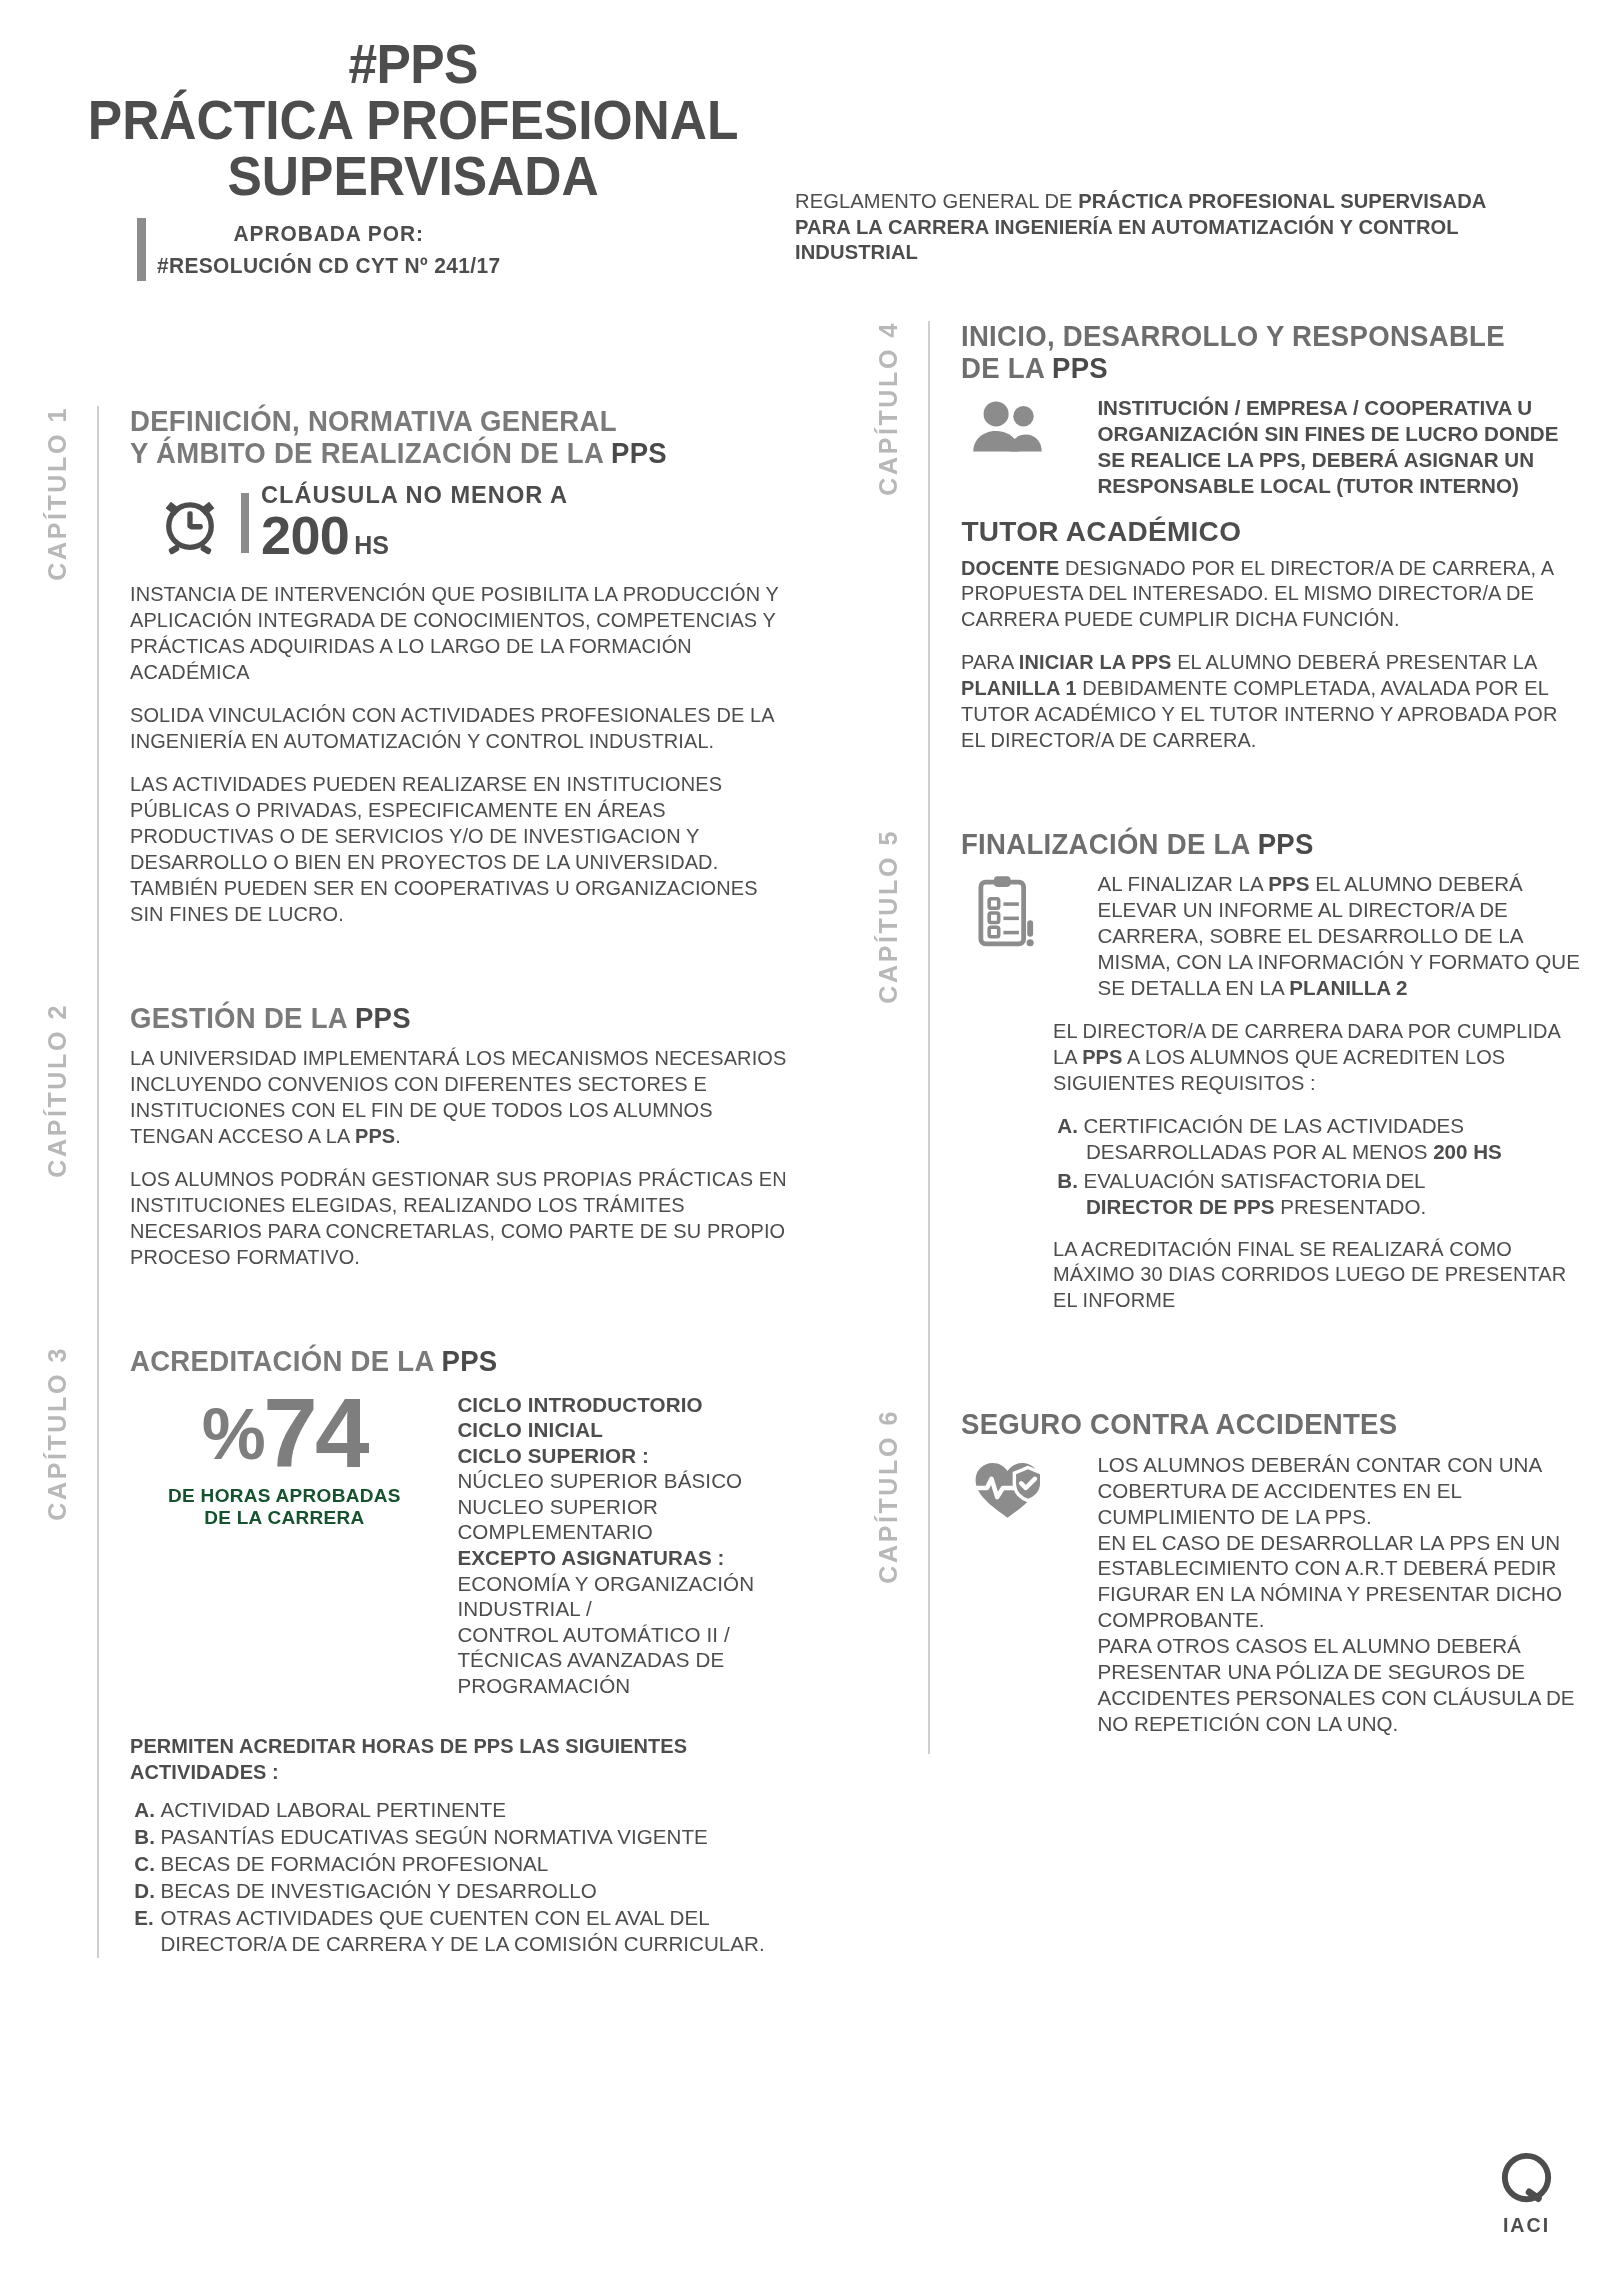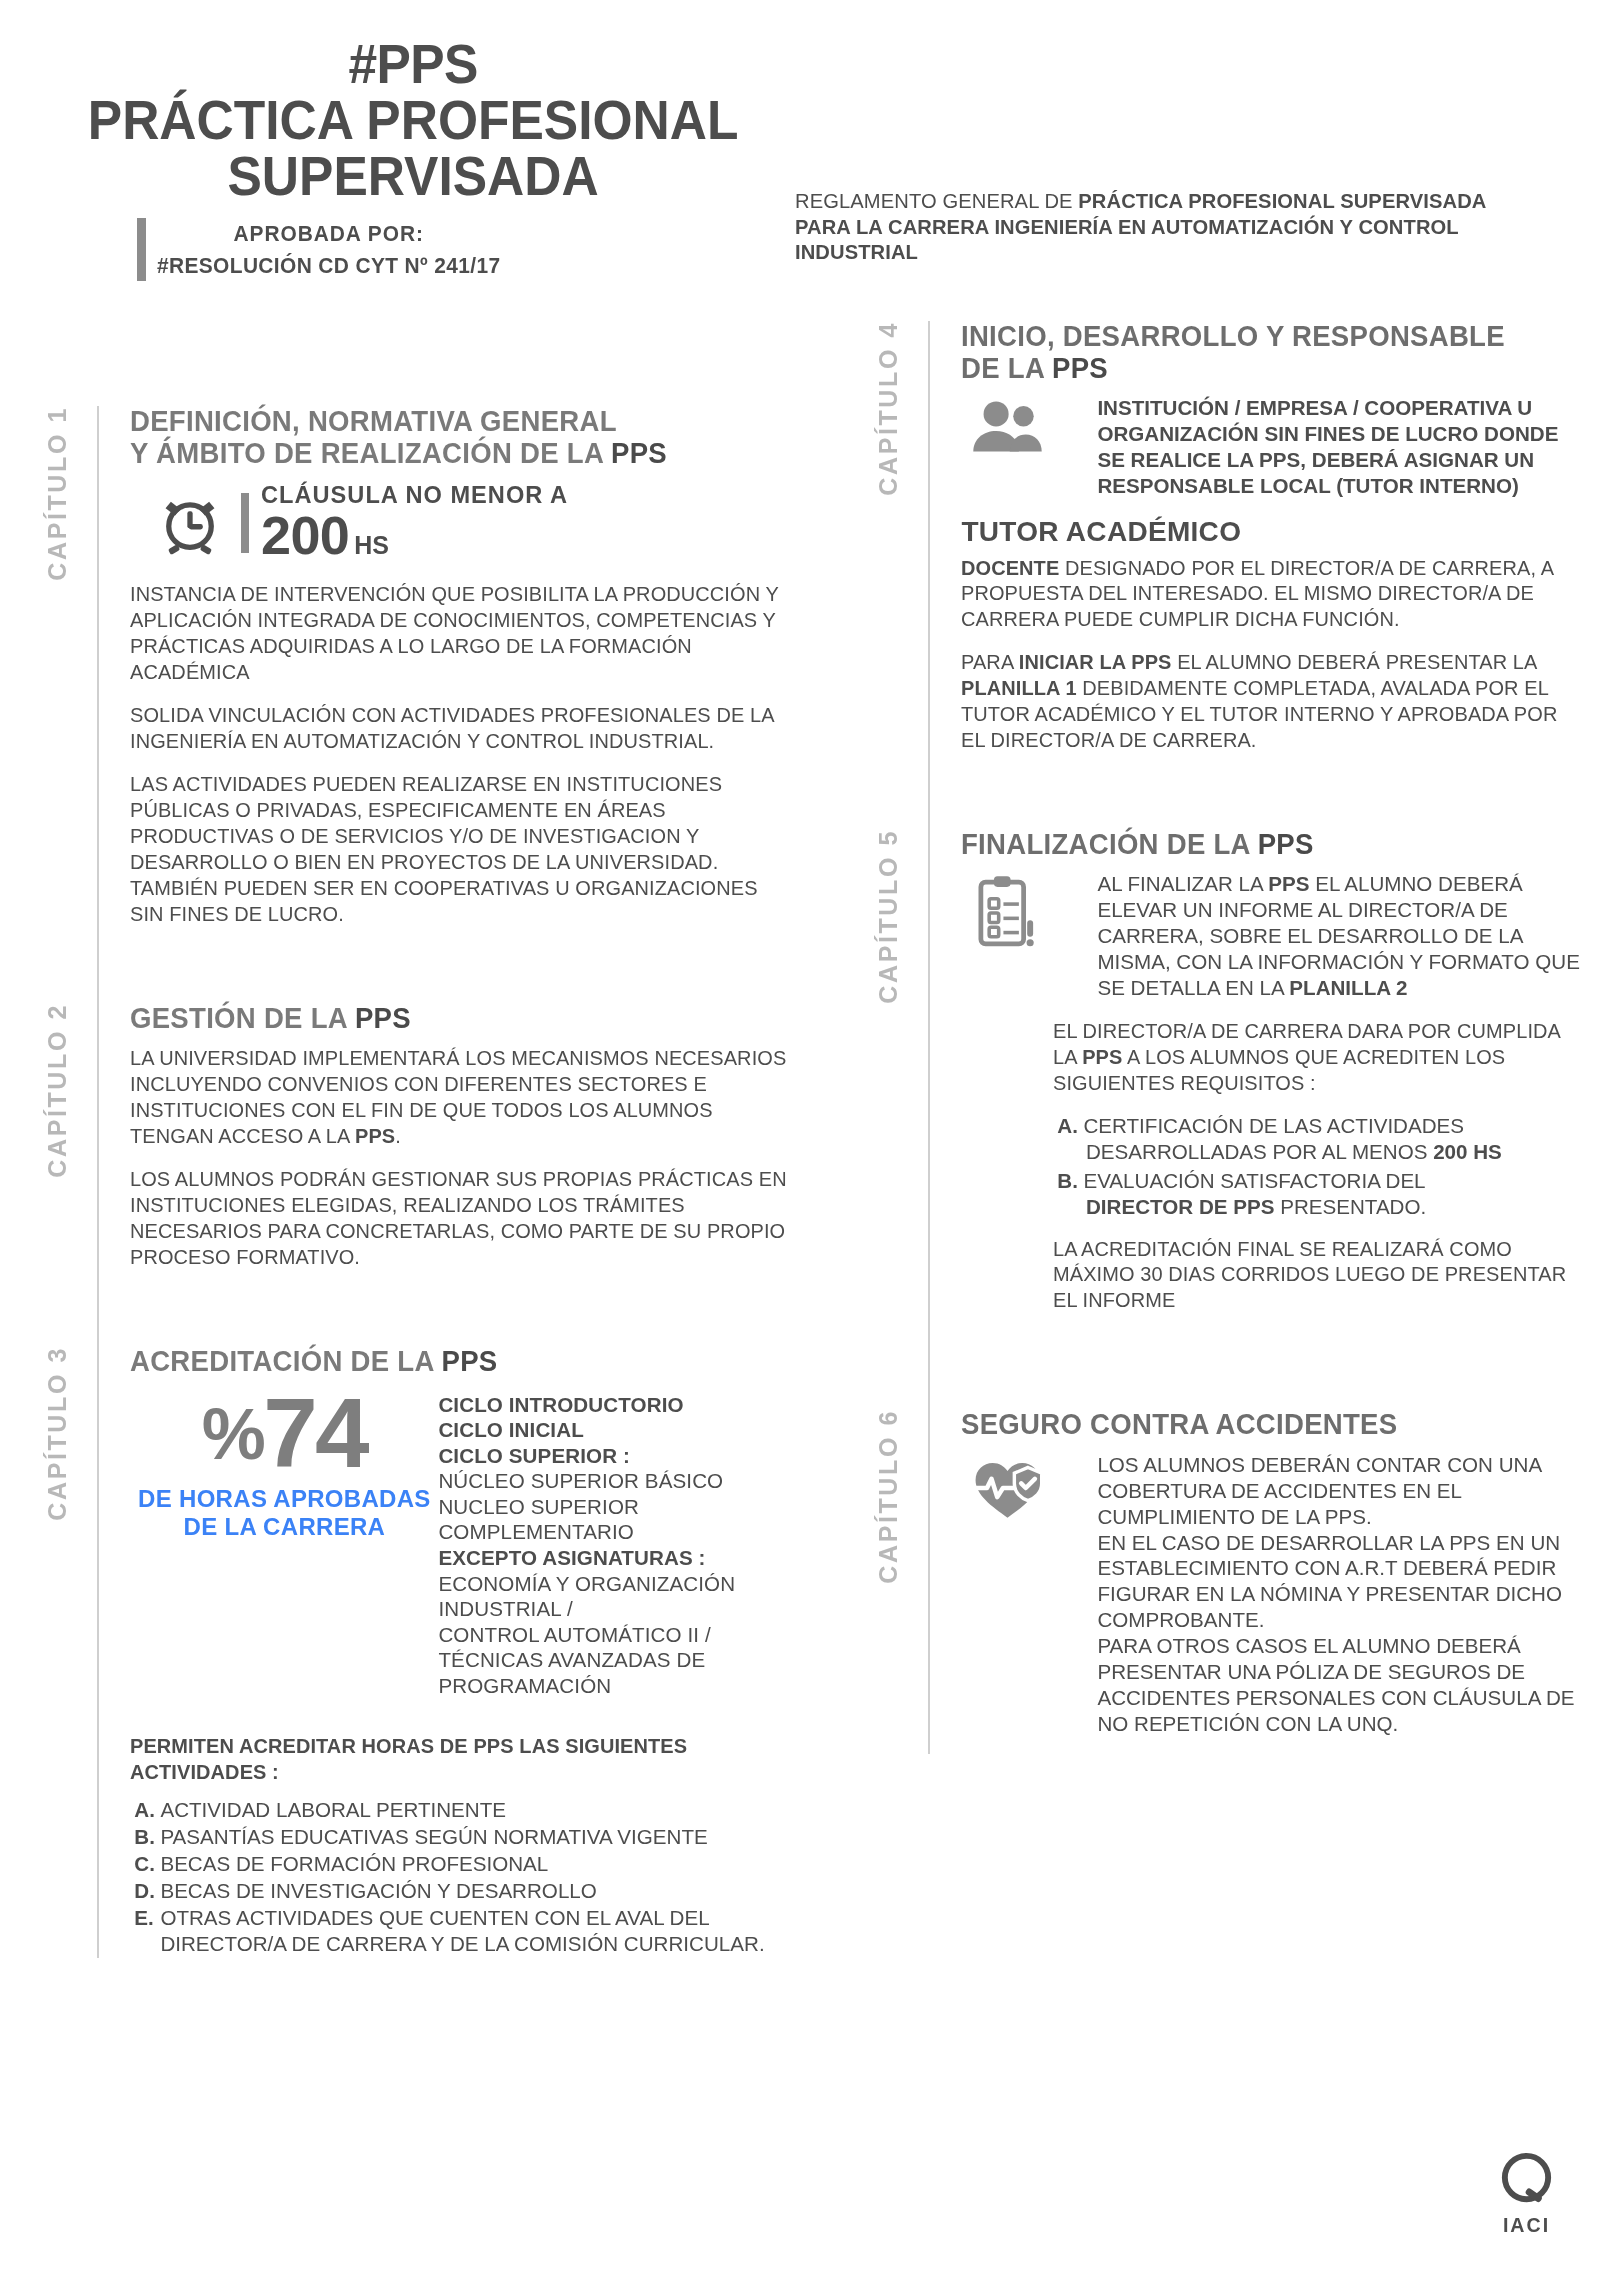--- a/index.html
+++ b/index.html
@@ -183,34 +183,34 @@
     letter-spacing: -0.7px;
   }
   .dur-hs {
     font-size: 25px;
     font-weight: bold;
     color: #4d4d4d;
     margin-left: 5.2px;
   }
 
   
-  .acred-row { display: flex; margin-top: 6.5px; }
+  .acred-row { display: flex; margin-top: 6.5px; gap: 19px; }
   .pct-col { width: 308px; flex: 0 0 308px; text-align: center; }
   .pct-big {
     font-size: 98px;
     font-weight: bold;
     color: #7e7e7e;
     line-height: 0.92;
     letter-spacing: -2.6px;
   }
   .pct-big .sym { font-size: 72px; vertical-align: 7.9px; }
   .pct-sub {
-    font-size: 24px;
-    font-weight: bold;
-    color: #3b82f6;
+    font-size: 19px;
+    font-weight: bold;
+    color: #14532d;
     line-height: 1.2;
     letter-spacing: 0.3px;
     margin-top: 6.5px;
   }
   .cycles-col { flex: 1; padding-top: 3.9px; }
   .cycles-col div {
     font-size: 20.6px;
     line-height: 1.24;
     color: #4d4d4d;
     letter-spacing: 0.1px;

